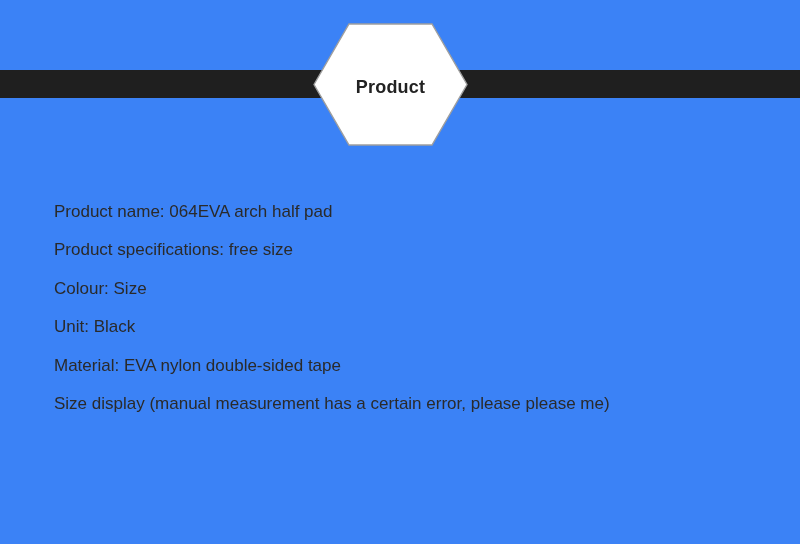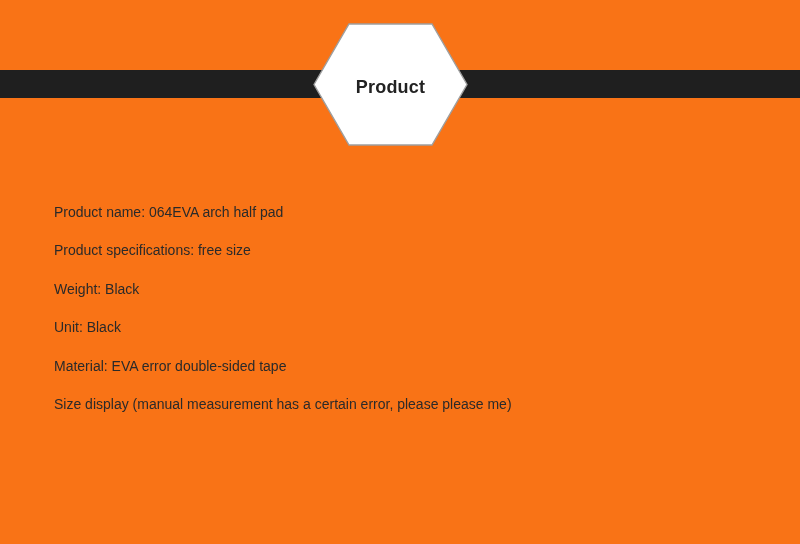--- a/index.html
+++ b/index.html
@@ -4,21 +4,21 @@
 <style>
   html, body {
     margin: 0;
     padding: 0;
     background: #ffffff;
   }
   .page {
     position: relative;
     width: 800px;
     height: 544px;
-    background: #f97316;
+    background: #3b82f6;
     overflow: hidden;
     font-family: "Liberation Sans", sans-serif;
   }
   .ribbon {
     position: absolute;
     left: 0;
     top: 70px;
     width: 800px;
     height: 28px;
     background: #1f1f1f;
@@ -55,21 +55,21 @@
     font-weight: bold;
     line-height: 26px;
     color: #222222;
     letter-spacing: 0.2px;
   }
   .info-list {
     position: absolute;
     left: 54px;
     top: 193px;
     width: 720px;
-    font-size: 14px;
+    font-size: 17px;
     line-height: 38.4px;
     color: #2a2a2a;
     z-index: 1;
   }
   .info-line {
     white-space: nowrap;
   }
 </style>
 </head>
 <body>
@@ -83,19 +83,19 @@
       <polygon points="1,61.5 36,1 119,1 154,61.5 119,122 36,122" fill="#ffffff" stroke="#9f9f9f" stroke-width="1.4"></polygon>
     </svg>
     <div class="badge-text">
       <span>Product</span>
     </div>
   </div>
 
   <div class="info-list">
     <div class="info-line">Product name: 064EVA arch half pad</div>
     <div class="info-line">Product specifications: free size</div>
-    <div class="info-line">Weight: Black</div>
+    <div class="info-line">Colour: Size</div>
     <div class="info-line">Unit: Black</div>
-    <div class="info-line">Material: EVA error double-sided tape</div>
+    <div class="info-line">Material: EVA nylon double-sided tape</div>
     <div class="info-line">Size display (manual measurement has a certain error, please please me)</div>
   </div>
 
 </div>
 
 </body></html>

